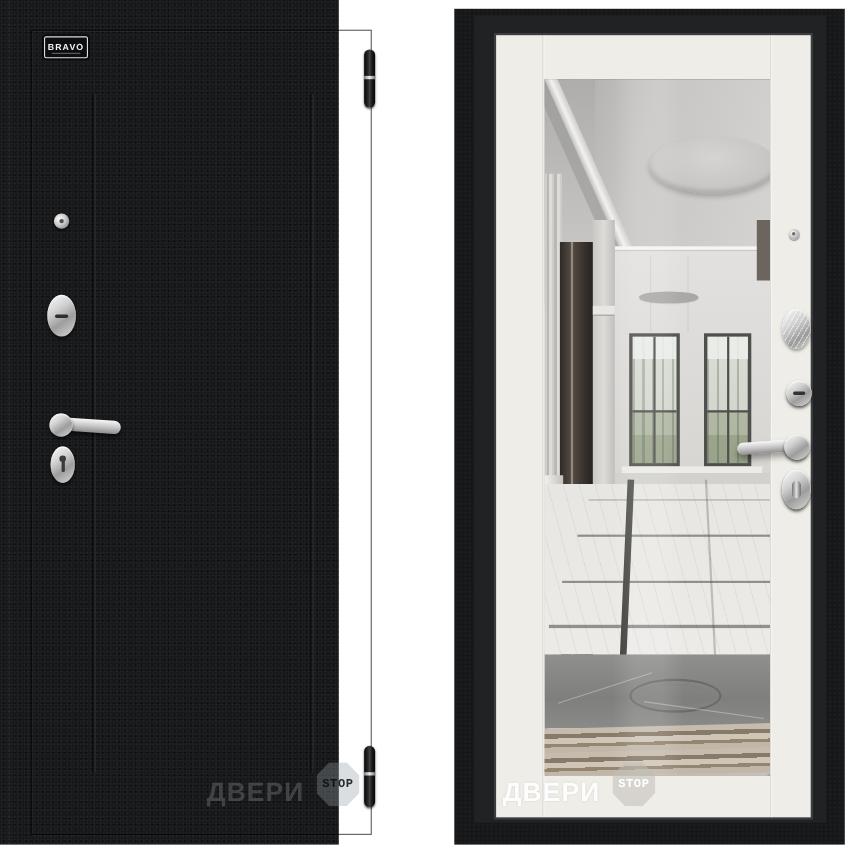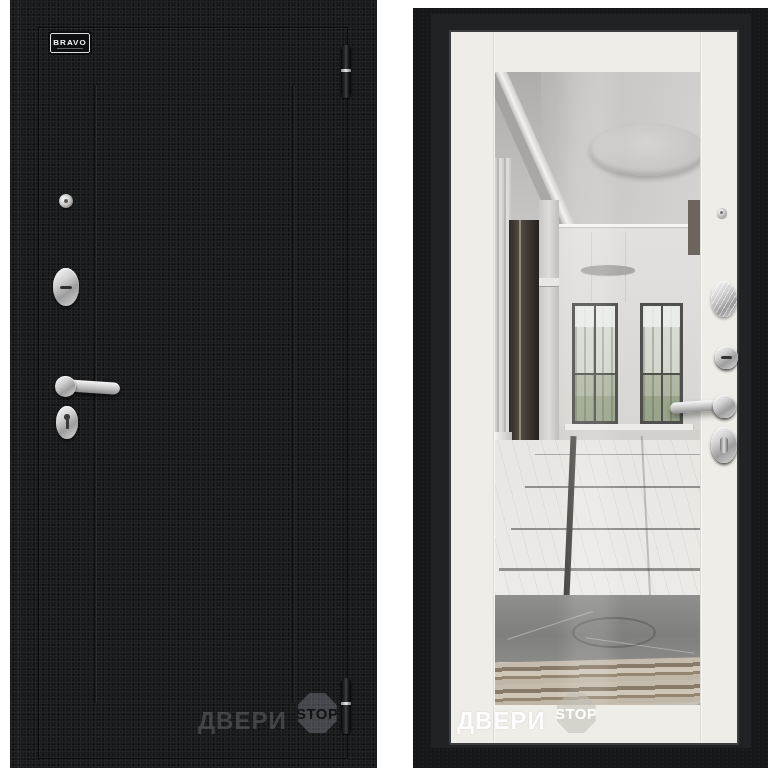--- a/index.html
+++ b/index.html
@@ -1,26 +1,26 @@
 <!DOCTYPE html>
 <html style="--page-bg: #ffffff; --door-front: #17181a; --door-frame: #161718; --door-leaf: #efede7; --chrome-hi: #f6f6f6; --chrome-lo: #8f8f8f; --wm-on-black: #3e4246; --wm-on-white: #ffffff;"><head>
 <meta charset="utf-8">
 <style>
   html,body{margin:0;padding:0;background:var(--page-bg,#fff);}
   body{width:780px;height:768px;position:relative;overflow:hidden;
        font-family:"Liberation Sans","DejaVu Sans",sans-serif;}
   .abs{position:absolute;}
 
   
-  .door-left{left:0;top:0;width:367px;height:768px;
+  .door-left{left:0;top:0;width:308px;height:768px;
     background-color:var(--door-front,#17181a);
     background-image:
       radial-gradient(rgba(255,255,255,0.05) 1px, transparent 1.2px),
       radial-gradient(rgba(0,0,0,0.45) 1px, transparent 1.2px);
-    background-size:3px 3px,5px 5px;background-position:0 0,1px 2px;margin-left:10px;}
+    background-size:3px 3px,5px 5px;background-position:0 0,1px 2px;}
   .door-left-edge{left:8px;top:0;width:1px;height:768px;background:rgba(255,255,255,0.07);}
   .panel-outline{left:28px;top:27px;width:308px;height:730px;
     border:1px solid rgba(0,0,0,0.65);
     box-shadow:inset 1px 1px 0 rgba(255,255,255,0.05),1px 1px 0 rgba(255,255,255,0.04);}
   .groove{top:85px;width:3px;height:618px;border-radius:2px;
     background:linear-gradient(90deg,rgba(0,0,0,0.85),rgba(255,255,255,0.10));}
   .groove-1{left:84px;}
   .groove-2{left:282px;}
 
   .badge{left:40px;top:33px;width:38px;height:18px;background:#0d0e0f;
@@ -55,21 +55,21 @@
 
   .wm{display:flex;align-items:flex-end;}
   .wm-left{left:188px;top:693px;}
   .wm-text-dark{margin-top:9px;font-size:24px;font-weight:bold;letter-spacing:1px;
     color:#9ba3a8;opacity:0.30;line-height:1;}
   .stop-octagon{width:39px;height:40px;margin-left:11px;
     clip-path:polygon(30% 0,70% 0,100% 30%,100% 70%,70% 100%,30% 100%,0 70%,0 30%);
     display:flex;align-items:center;justify-content:center;}
   .stop-dark{background:rgba(150,158,163,0.34);}
   .stop-dark .stop-label{color:rgba(8,10,11,0.85);}
-  .stop-label{font-size:15px;font-weight:bold;letter-spacing:0.5px;}
+  .stop-label{font-size:11px;font-weight:bold;letter-spacing:0.5px;font-family:Liberation Mono, monospace;}
 
   
   .door-right{left:413px;top:8px;width:355px;height:760px;
     background-color:var(--door-frame,#161718);
     background-image:radial-gradient(rgba(255,255,255,0.03) 1px,transparent 1.2px);
     background-size:4px 4px;}
   .jamb{left:18px;top:6px;width:320px;height:734px;background:#212224;}
   .leaf{left:38px;top:24px;width:286px;height:711px;background:var(--door-leaf,#efede7);
     box-shadow:0 0 0 2px #3c3d3f;}
   .leaf-seam{top:24px;width:1px;height:711px;background:rgba(0,0,0,0.08);

